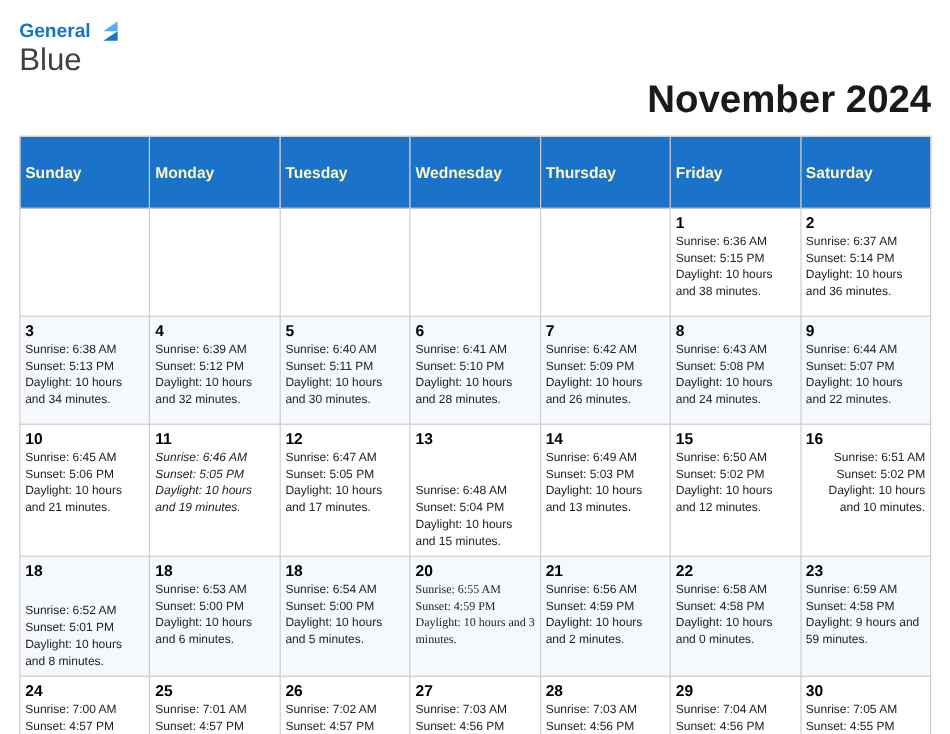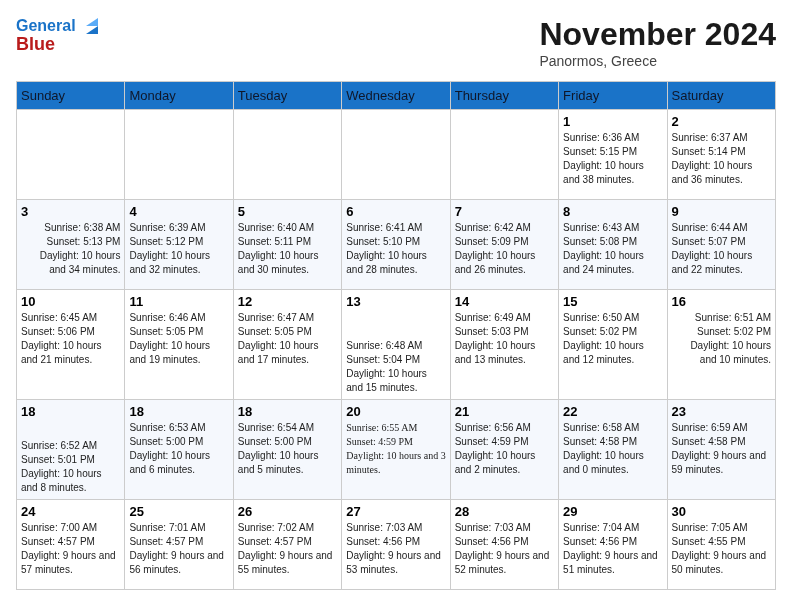--- a/index.html
+++ b/index.html
@@ -14,43 +14,44 @@
       display: flex;
       justify-content: space-between;
       align-items: flex-start;
       margin-bottom: 12px;
     }
     .logo {
       display: flex;
       align-items: center;
     }
     .title-block {
-      text-align: left;
+      text-align: right;
+      margin-top: 48px;
     }
     .month-title {
       font-size: 32px;
       font-weight: bold;
       color: #1a1a1a;
     }
     .location {
       font-size: 14px;
       color: #444;
     }
     table {
       width: 100%;
       border-collapse: collapse;
       font-size: 11px;
     }
     thead th {
       background: #1a73c8;
-      color: #0f172a;
-      padding: 6px 4px;
+      color: #fef9c3;
+      padding: 22px 4px;
       text-align: left;
       font-size: 13px;
-      font-weight: normal;
+      font-weight: bold;
       border: 1px solid #ccc;
     }
     td {
       border: 1px solid #ccc;
       vertical-align: top;
       padding: 4px;
       width: calc(100% / 7);
       height: 90px;
       background: #fff;
     }
@@ -80,26 +81,25 @@
     <div>
       <div style="display:flex;align-items:center;">
         <div style="font-size:16px;font-weight:bold;color:#1a1a1a;line-height:1.15;">
           <span style="color:#1a73c8;">General</span>
           <svg style="display:inline-block;vertical-align:middle;" width="22" height="22" viewBox="0 0 22 22">
             <polygon points="6,18 18,10 18,18" fill="#1a73c8"></polygon>
             <polygon points="6,10 18,2 18,10" fill="#5aabf7"></polygon>
           </svg>
         </div>
       </div>
-      <div style="font-size:18px;font-weight:bold;color:#b91c1c;margin-top:-4px;">Blue</div>
+      <div style="font-size:26px;font-weight:normal;color:#404040;margin-top:-4px;">Blue</div>
     </div>
   </div>
   <div class="title-block">
     <div class="month-title">November 2024</div>
-    <div class="location">Panormos, Greece</div>
   </div>
 </div>
 
 <table>
   <thead>
     <tr>
     <th>Sunday</th>
         <th>Monday</th>
         <th>Tuesday</th>
         <th>Wednesday</th>
@@ -124,21 +124,21 @@
         <td>
           <span class="day-num">2</span>
           <div class="cell-text" style="white-space: pre-line;">Sunrise: 6:37 AM
 Sunset: 5:14 PM
 Daylight: 10 hours and 36 minutes.</div>
         </td>
       </tr>
       <tr>
         <td>
           <span class="day-num">3</span>
-          <div class="cell-text" style="white-space: pre-line; text-align: right;">Sunrise: 6:38 AM
+          <div class="cell-text" style="white-space: pre-line;">Sunrise: 6:38 AM
 Sunset: 5:13 PM
 Daylight: 10 hours and 34 minutes.</div>
         </td>
         <td>
           <span class="day-num">4</span>
           <div class="cell-text" style="white-space: pre-line;">Sunrise: 6:39 AM
 Sunset: 5:12 PM
 Daylight: 10 hours and 32 minutes.</div>
         </td>
         <td>
@@ -174,21 +174,21 @@
       </tr>
       <tr>
         <td>
           <span class="day-num">10</span>
           <div class="cell-text" style="white-space: pre-line;">Sunrise: 6:45 AM
 Sunset: 5:06 PM
 Daylight: 10 hours and 21 minutes.</div>
         </td>
         <td>
           <span class="day-num">11</span>
-          <div class="cell-text" style="white-space: pre-line;">Sunrise: 6:46 AM
+          <div class="cell-text" style="white-space: pre-line; font-style: italic;">Sunrise: 6:46 AM
 Sunset: 5:05 PM
 Daylight: 10 hours and 19 minutes.</div>
         </td>
         <td>
           <span class="day-num">12</span>
           <div class="cell-text" style="white-space: pre-line;">Sunrise: 6:47 AM
 Sunset: 5:05 PM
 Daylight: 10 hours and 17 minutes.</div>
         </td>
         <td>

